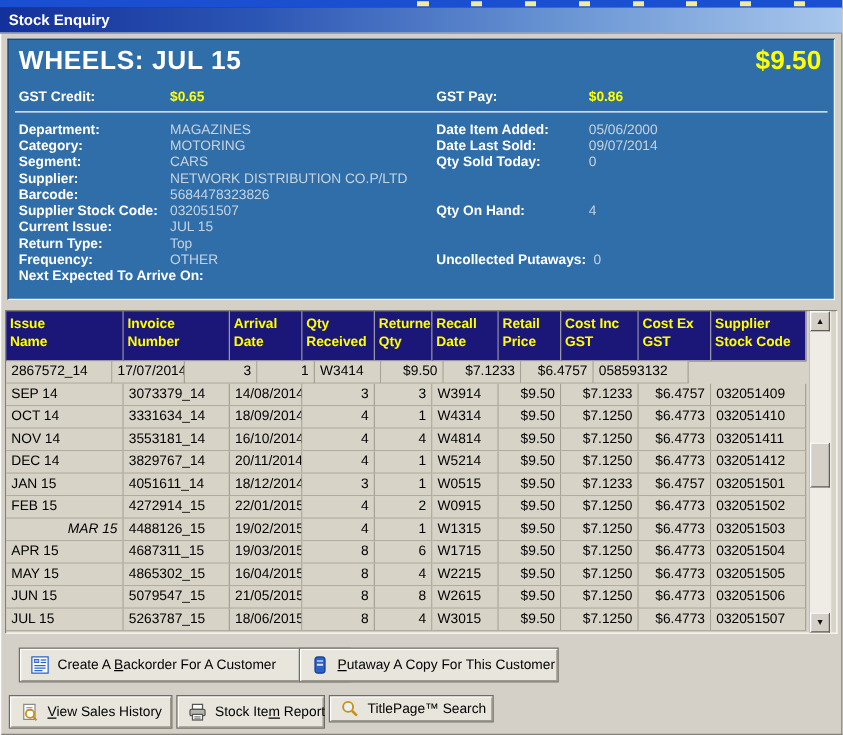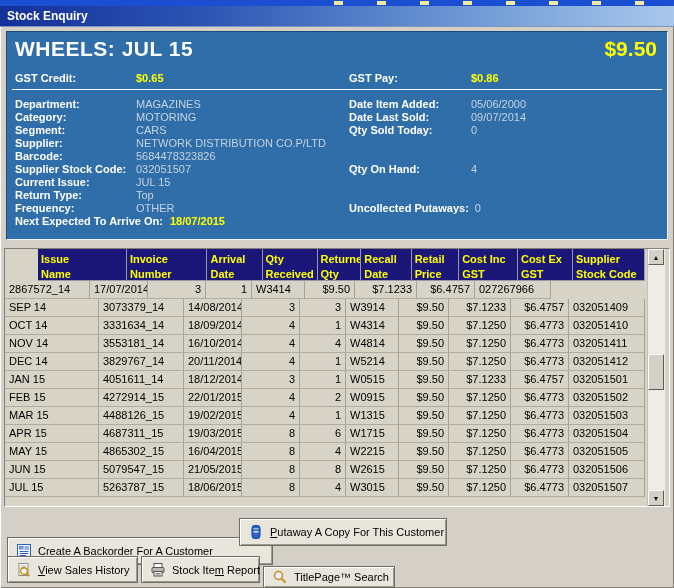--- a/index.html
+++ b/index.html
@@ -35,21 +35,21 @@
   .irow .ll{flex:0 0 auto;min-width:121px;box-sizing:border-box;padding-right:7px;font-weight:bold;color:#fff;}
   .irow .lv{flex:0 0 auto;width:213px;color:#c6d3e2;overflow:visible;}
   .irow .lv.hl{color:#ffff00;font-weight:bold;}
   .irow .rl{flex:0 0 auto;min-width:122px;box-sizing:border-box;padding-right:6px;font-weight:bold;color:#fff;}
   .irow .rv{flex:1;color:#c6d3e2;}
   
   .table-wrap{position:absolute;top:248px;left:4px;width:666px;height:259px;background:#d7d3c7;
     border:1px solid;border-color:#848078 #fdfcfa #fdfcfa #848078;box-sizing:border-box;
     display:flex;align-items:stretch;}
   .grid{width:640px;flex:0 0 auto;}
-  .thead{display:flex;height:32px;margin-left:33px;}
+  .thead{display:flex;height:40px;}
   .th{box-sizing:border-box;background:#1b1778;color:#ffff00;font-weight:bold;font-size:11px;
     line-height:15px;padding:3px 3px 0 3px;border-right:1px solid #9a96a8;border-bottom:1px solid #9a96a8;
     overflow:hidden;white-space:nowrap;}
   .trow{display:flex;height:18px;}
   .td{box-sizing:border-box;font-size:11px;line-height:17px;padding:0 4px;
     border-right:1px solid #a6a296;border-bottom:1px solid #b0ac9f;color:#000;
     overflow:hidden;white-space:nowrap;background:#d7d3c7;}
   
   .vscroll{margin-left:2px;width:17px;flex:0 0 auto;position:relative;
     background:#efece5;border-left:1px solid #c4c0b6;}
@@ -60,25 +60,25 @@
   .sb-down{bottom:0;}
   .sb-thumb{position:absolute;left:0;top:105px;width:16px;height:36px;background:#d4d0c8;
     border:1px solid;border-color:#fff #5f5c55 #5f5c55 #fff;box-sizing:border-box;}
   
   .btn{position:absolute;box-sizing:border-box;display:flex;align-items:center;gap:6px;
     padding:0 8px;font-size:11px;color:#000;background:#e8e5dd;
     border:1px solid #6f6c64;box-shadow:inset 1px 1px 0 #fff,inset -1px -1px 0 #9d998c;
     cursor:default;white-space:nowrap;}
   .btn .mn{text-decoration:underline;}
   .btn svg{flex:0 0 auto;}
-  #btn-backorder{top:518px;left:7px;width:266px;height:28px;margin-top:19px;}
+  #btn-backorder{top:518px;left:15px;width:266px;height:28px;}
   #btn-putaway{top:518px;left:239px;width:208px;height:28px;}
   #btn-sales-history{top:556px;left:7px;width:131px;height:27px;}
   #btn-stock-report{top:556px;left:141px;width:119px;height:27px;}
-  #btn-titlepage{top:556px;left:263px;width:132px;height:22px;margin-top:10px;}
+  #btn-titlepage{top:556px;left:263px;width:132px;height:22px;}
   .frame-edge{position:absolute;top:27px;left:0;width:674px;height:561px;pointer-events:none;
     box-shadow:inset 1px 0 0 #fdfcfa,inset -1px 0 0 #848078,inset 0 -1px 0 #848078;}
 </style>
 </head>
 <body>
 
 <div class="bg-strip">
   <div class="bg-strip-icons"></div>
 </div>
 
@@ -148,21 +148,20 @@
         <span class="rv"></span>
       </div>
       <div class="irow">
         <span class="ll">Frequency:</span>
         <span class="lv">OTHER</span>
         <span class="rl">Uncollected Putaways:</span>
         <span class="rv">0</span>
       </div>
       <div class="irow">
         <span class="ll">Next Expected To Arrive On:</span>
-        <span class="lv hl">18/07/2015</span>
         <span class="rl"></span>
         <span class="rv"></span>
       </div>
     </div>
 </div>
 
 <div class="table-wrap">
   <div class="grid">
     <div class="thead">
         <div class="th" style="width: 94px;">
@@ -209,21 +208,21 @@
     <div class="tbody">
         <div class="trow">
           <div class="td" style="width: 85px; text-align: left;">2867572_14</div>
           <div class="td" style="width: 58px; text-align: left;">17/07/2014</div>
           <div class="td" style="width: 58px; text-align: right;">3</div>
           <div class="td" style="width: 46px; text-align: right;">1</div>
           <div class="td" style="width: 53px; text-align: left;">W3414</div>
           <div class="td" style="width: 50px; text-align: right;">$9.50</div>
           <div class="td" style="width: 62px; text-align: right;">$7.1233</div>
           <div class="td" style="width: 58px; text-align: right;">$6.4757</div>
-          <div class="td" style="width: 76px; text-align: left;">027267966</div>
+          <div class="td" style="width: 76px; text-align: left;">058593132</div>
         </div>
         <div class="trow">
           <div class="td" style="width: 94px; text-align: left;">SEP 14</div>
           <div class="td" style="width: 85px; text-align: left;">3073379_14</div>
           <div class="td" style="width: 58px; text-align: left;">14/08/2014</div>
           <div class="td" style="width: 58px; text-align: right;">3</div>
           <div class="td" style="width: 46px; text-align: right;">3</div>
           <div class="td" style="width: 53px; text-align: left;">W3914</div>
           <div class="td" style="width: 50px; text-align: right;">$9.50</div>
           <div class="td" style="width: 62px; text-align: right;">$7.1233</div>
@@ -284,21 +283,21 @@
           <div class="td" style="width: 58px; text-align: left;">22/01/2015</div>
           <div class="td" style="width: 58px; text-align: right;">4</div>
           <div class="td" style="width: 46px; text-align: right;">2</div>
           <div class="td" style="width: 53px; text-align: left;">W0915</div>
           <div class="td" style="width: 50px; text-align: right;">$9.50</div>
           <div class="td" style="width: 62px; text-align: right;">$7.1250</div>
           <div class="td" style="width: 58px; text-align: right;">$6.4773</div>
           <div class="td" style="width: 76px; text-align: left;">032051502</div>
         </div>
         <div class="trow">
-          <div class="td" style="width: 94px; text-align: left;">MAR 15</div>
+          <div class="td" style="width: 94px; text-align: right; font-style: italic;">MAR 15</div>
           <div class="td" style="width: 85px; text-align: left;">4488126_15</div>
           <div class="td" style="width: 58px; text-align: left;">19/02/2015</div>
           <div class="td" style="width: 58px; text-align: right;">4</div>
           <div class="td" style="width: 46px; text-align: right;">1</div>
           <div class="td" style="width: 53px; text-align: left;">W1315</div>
           <div class="td" style="width: 50px; text-align: right;">$9.50</div>
           <div class="td" style="width: 62px; text-align: right;">$7.1250</div>
           <div class="td" style="width: 58px; text-align: right;">$6.4773</div>
           <div class="td" style="width: 76px; text-align: left;">032051503</div>
         </div>

